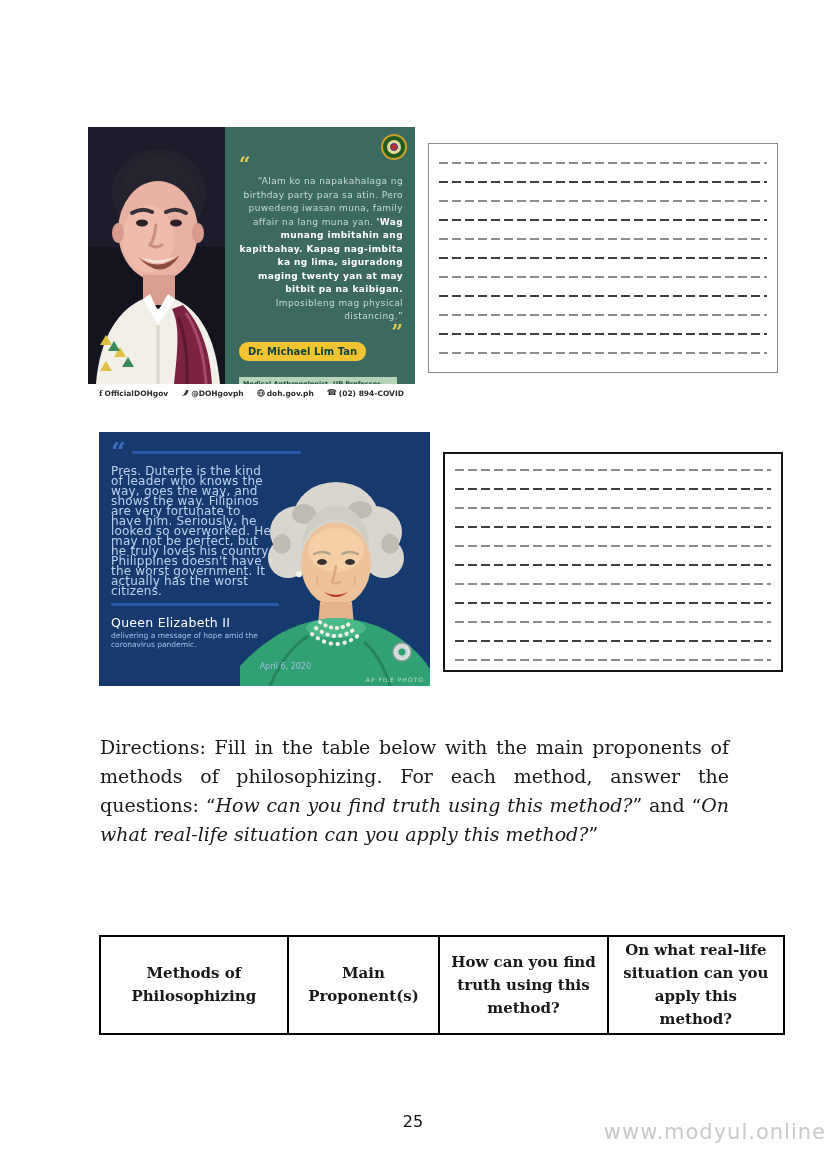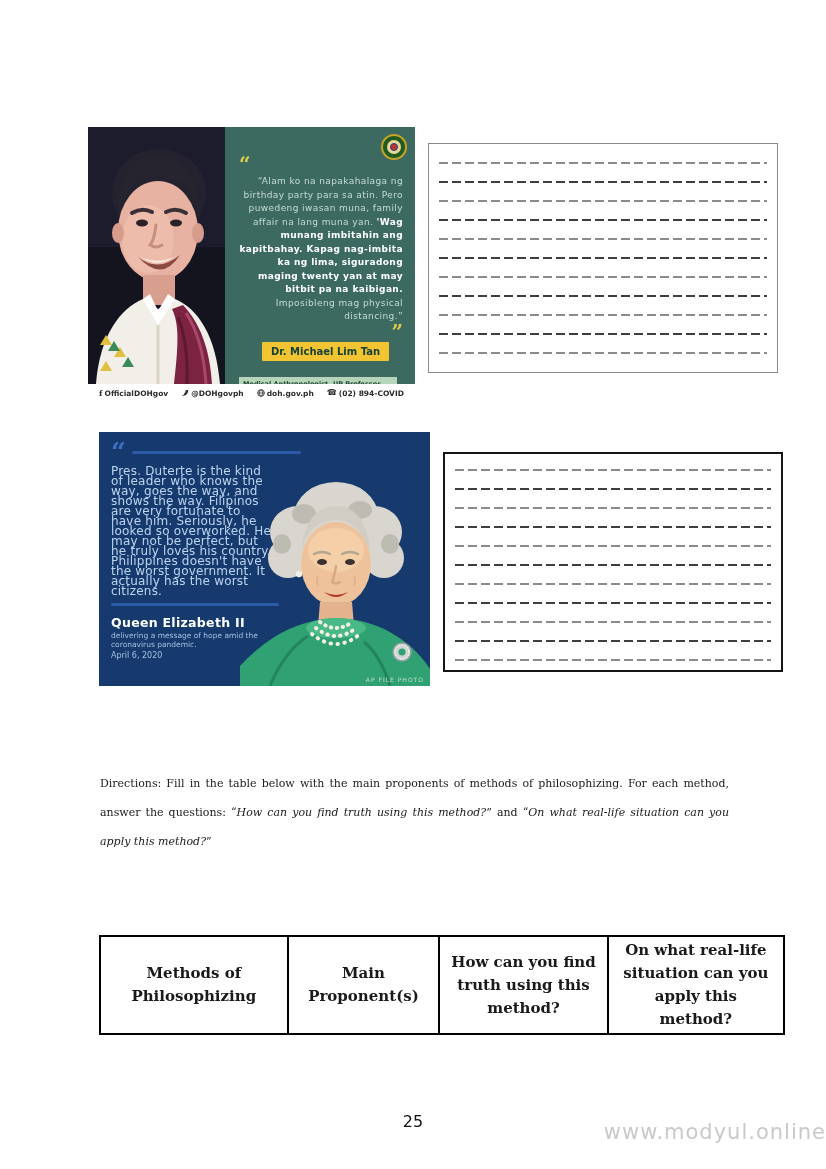--- a/index.html
+++ b/index.html
@@ -17,21 +17,21 @@
             background:#e8d89a;}
   .doh-seal::after{content:"";position:absolute;left:7px;top:7px;width:8px;height:8px;border-radius:50%;
             background:#c03232;border:1px solid #27408b;box-sizing:border-box;}
   .tan-quote-open{color:#e3cb4a;font-size:20px;font-weight:bold;line-height:18px;font-family:"DejaVu Serif",serif;}
   .tan-quote{margin-top:2px;width:164px;font-size:9px;line-height:13.5px;letter-spacing:.4px;
              color:#c6dcd2;text-align:right;}
   .tan-quote b{color:#ffffff;}
   .tan-quote-close{width:164px;text-align:right;color:#e3cb4a;font-size:20px;font-weight:bold;
              line-height:16px;font-family:"DejaVu Serif",serif;}
   .tan-name-badge{display:inline-block;margin-top:2px;background:#f2c431;color:#14423a;font-weight:bold;
-             font-size:10px;padding:4px 9px;border-radius:1px;margin-left:23px;}
+             font-size:10px;padding:4px 9px;border-radius:9px;}
   .tan-cred{margin-top:16px;background:rgba(199,228,196,.88);color:#1d4a38;font-size:6.5px;font-weight:bold;
              padding:2px 4px;width:150px;line-height:10px;}
   .tan-footer{position:absolute;left:88px;top:385px;width:327px;height:16px;background:#fff;
              display:flex;justify-content:center;align-items:center;gap:13px;
              font-family:"DejaVu Sans",sans-serif;font-size:7.5px;font-weight:bold;color:#2b2b2b;}
   .tan-footer .item{display:flex;align-items:center;gap:2px;}
   .fi{font-size:8px;line-height:8px;}
   .fi svg{display:block;}
 
   
@@ -47,29 +47,29 @@
   
   .card-queen{position:absolute;left:99px;top:432px;width:331px;height:254px;background:#163a6e;
              overflow:hidden;font-family:"DejaVu Sans",sans-serif;}
   .queen-portrait{position:absolute;right:-2px;bottom:0;width:192px;height:216px;}
   .queen-content{position:absolute;left:12px;top:10px;width:200px;}
   .queen-quote-row{display:flex;align-items:center;gap:6px;width:190px;}
   .queen-quote-mark{color:#3f6fc0;font-size:26px;font-weight:bold;line-height:20px;font-family:"DejaVu Serif",serif;}
   .queen-quote-line{flex:1;height:3px;background:#2d5aa8;border-radius:2px;}
   .queen-quote{margin-top:4px;width:160px;font-size:12px;line-height:10px;letter-spacing:.2px;color:#bcd4ee;}
   .queen-divider{margin-top:7px;width:168px;height:3px;background:#2d5aa8;border-radius:2px;}
-  .queen-name{margin-top:9px;font-size:12.5px;font-weight:bold;color:#ffffff;letter-spacing:.3px;}
+  .queen-name{margin-top:9px;font-size:12.5px;font-weight:normal;color:#ffffff;letter-spacing:.3px;}
   .queen-sub{margin-top:1px;width:150px;font-size:7.5px;line-height:9px;color:#9fc0e4;}
-  .queen-date{margin-top:2px;font-size:8px;color:#9fc0e4;}
+  .queen-date{margin-top:13px;font-size:8px;color:#9fc0e4;text-align:right;}
   .queen-credit{position:absolute;right:6px;bottom:3px;font-size:6px;letter-spacing:1px;color:#d9e6da;opacity:.85;}
 
   
   .activity-title{position:absolute;left:100px;top:703px;width:640px;font-size:15.5px;line-height:22px;}
   .activity-title b{letter-spacing:.2px;}
-  .directions{position:absolute;left:100px;top:769px;width:629px;font-size:11px;line-height:29px;
+  .directions{position:absolute;left:100px;top:733px;width:629px;font-size:19px;line-height:29px;
               text-align:justify;}
   .directions i{font-family:"DejaVu Serif",serif;}
 
   
   .method-table{position:absolute;left:99px;top:935px;width:686px;border-collapse:collapse;
               font-family:"DejaVu Serif",serif;}
   .method-table td{border:2px solid #000;height:94px;text-align:center;vertical-align:middle;
               font-weight:bold;font-size:15px;line-height:23px;padding:2px 8px;box-sizing:border-box;}
 
   

